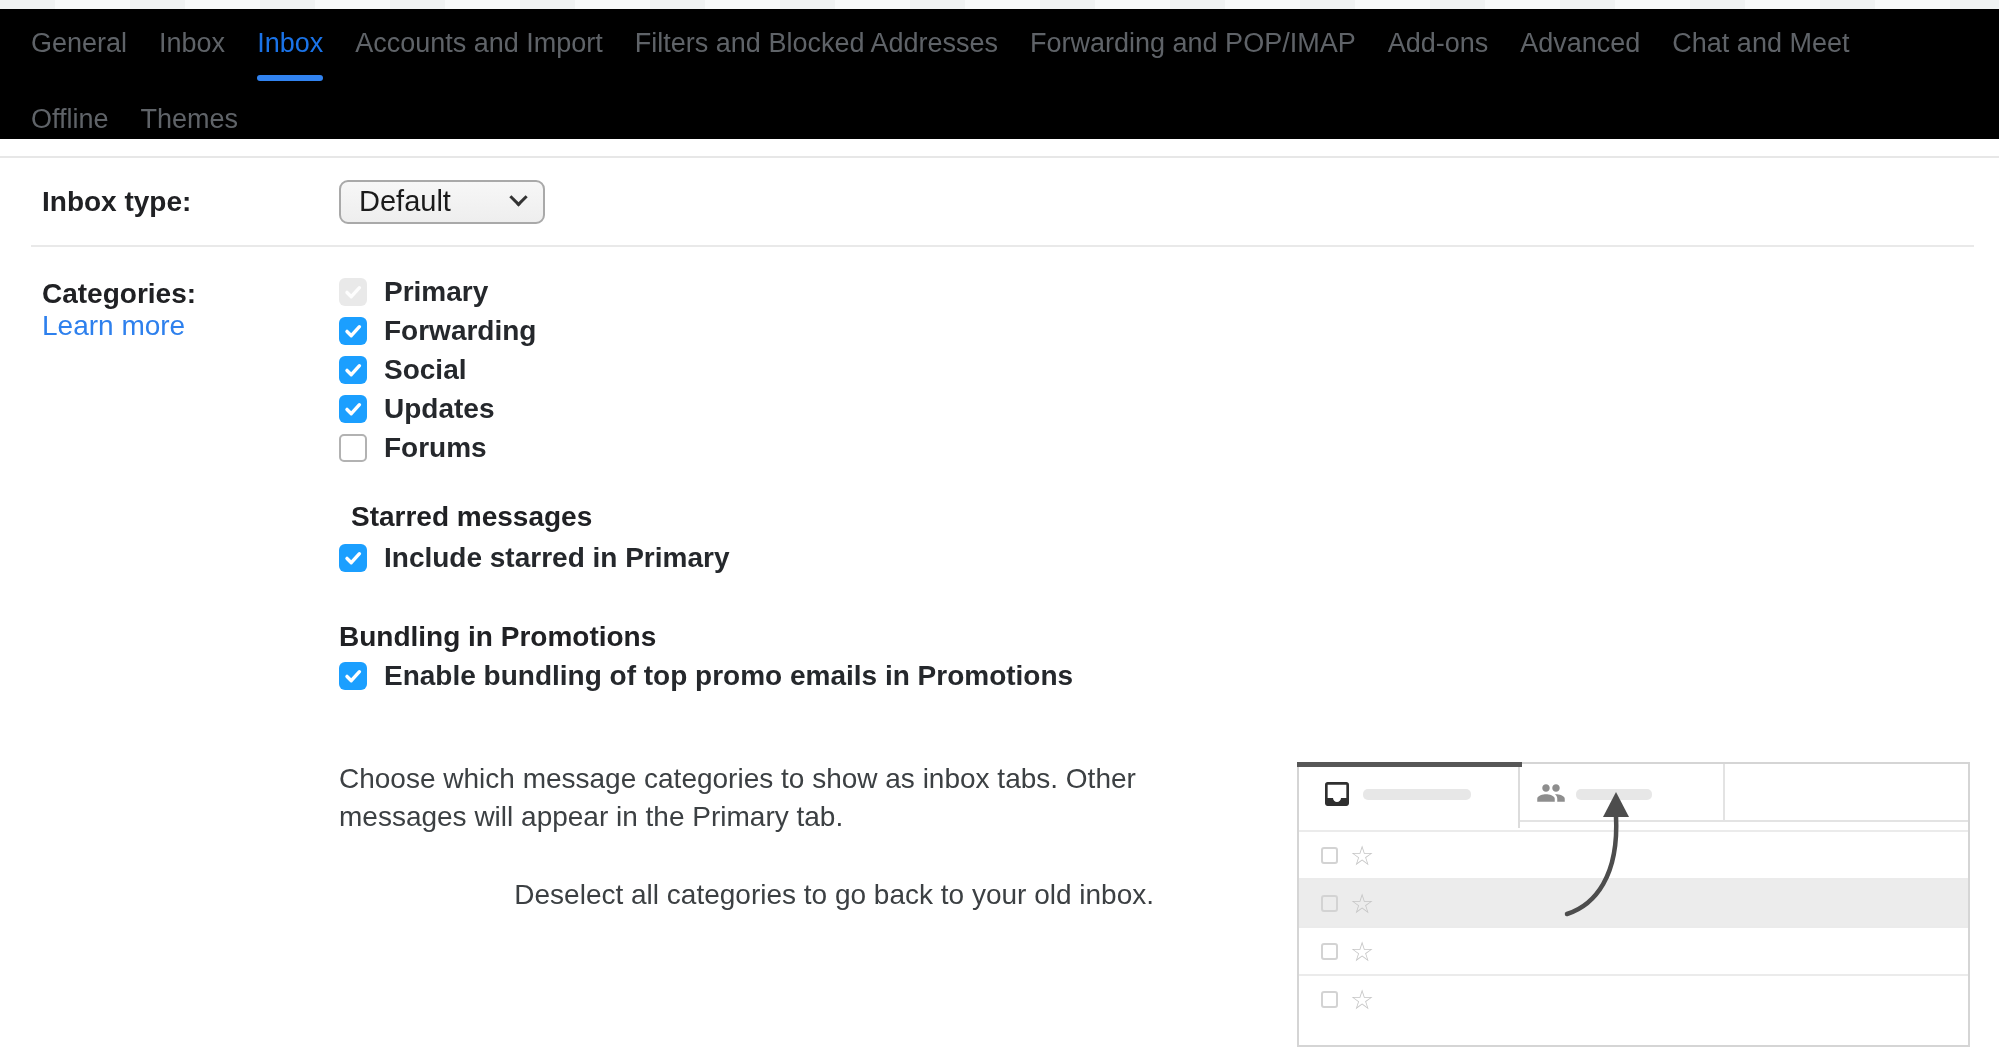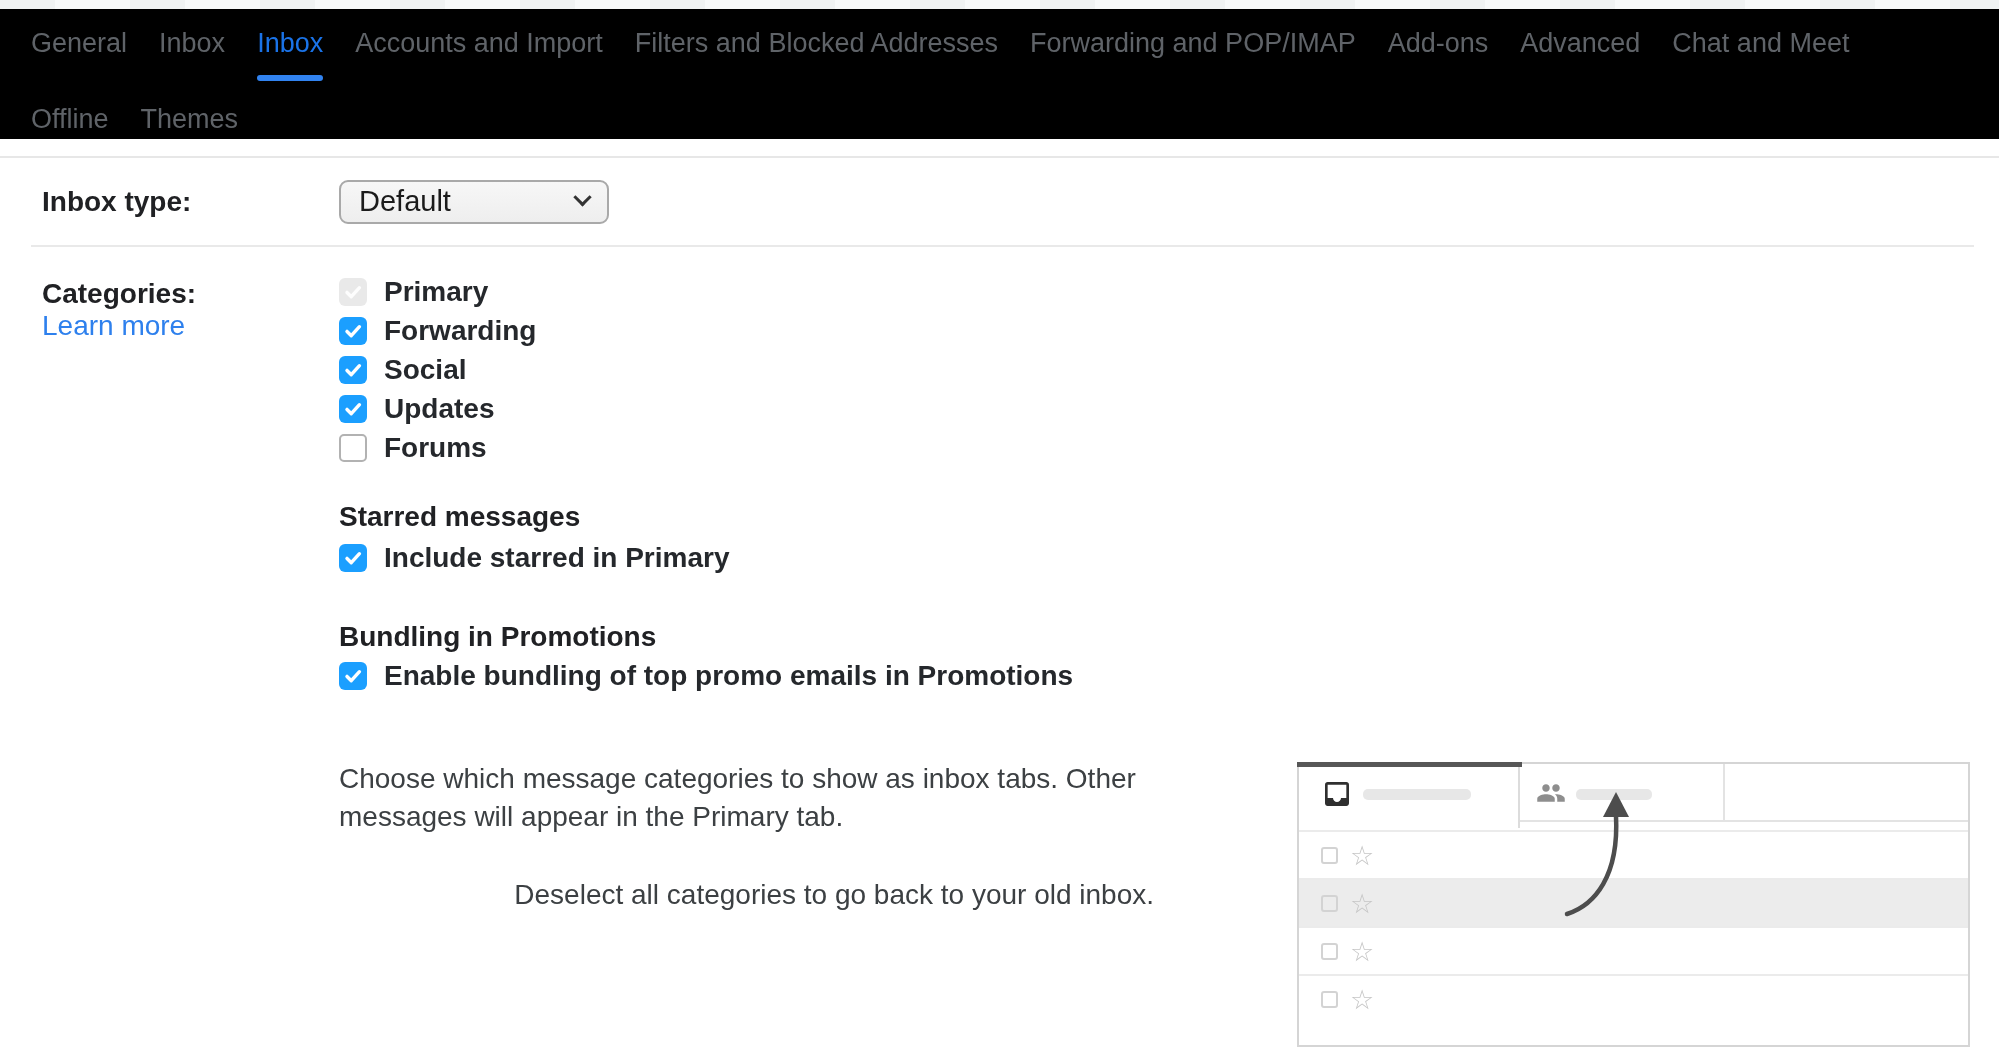--- a/index.html
+++ b/index.html
@@ -43,21 +43,21 @@
 
   .divider1 { border-top: 2px solid #e7e7e7; margin-top: 17px; }
   .divider2 { border-top: 2px solid #e9e9e9; margin: 0 25px 0 31px; }
 
   
   .row-inboxtype { height: 87px; display: flex; align-items: center; }
   .label-col { width: 339px; padding-left: 42px; flex: none; }
   .bold-label { font-weight: 700; font-size: 28px; color: #202124; }
 
   .select {
-    width: 270px; height: 44px;
+    width: 206px; height: 44px;
     background: linear-gradient(#f7f7f7, #eeeeee);
     border: 2px solid #a9a9a9;
     border-radius: 9px;
     display: flex; align-items: center;
     padding: 0 18px;
     font-size: 29px; color: #1b1b1b;
     cursor: pointer;
   }
   .chevron {
     width: 13px; height: 13px;
@@ -85,21 +85,21 @@
     cursor: pointer;
   }
   .cbx svg { width: 24px; height: 24px; display: block; }
   .cbx.checked { background: #1b9fff; }
   .cbx.checked-disabled { background: #e9e9e9; cursor: default; }
   .cbx.checked-disabled svg path { stroke: #fdfdfd; }
   .cbx.unchecked { background: #fff; border: 2px solid #b2b2b2; border-radius: 5px; }
   .cbx-label { margin-left: 17px; font-weight: 700; font-size: 28px; color: #25282c; line-height: 34px; white-space: nowrap; }
 
   .sub-heading { font-weight: 700; font-size: 28px; line-height: 34px; color: #202124; }
-  .sh-starred { margin: 38px 0 10px; }
+  .sh-starred { margin: 38px 12px 10px; }
   .sh-bundling { margin: 48px 0 8px; }
 
   .desc-row { display: flex; margin-top: 70px; padding-right: 29px; }
   .desc-text { width: 815px; font-size: 28px; line-height: 38px; color: #3c4043; }
   .desc-text p + p { margin-top: 40px; text-align: right; }
 
   
   .illus {
     margin-left: auto; margin-top: 2px;
     width: 673px; height: 285px;

